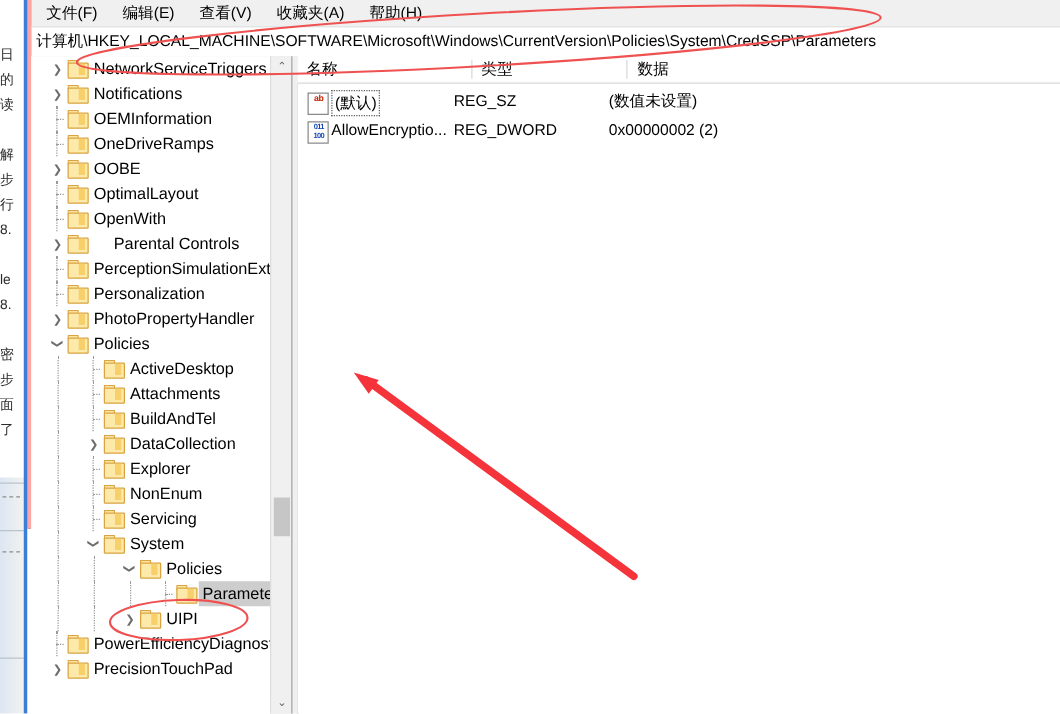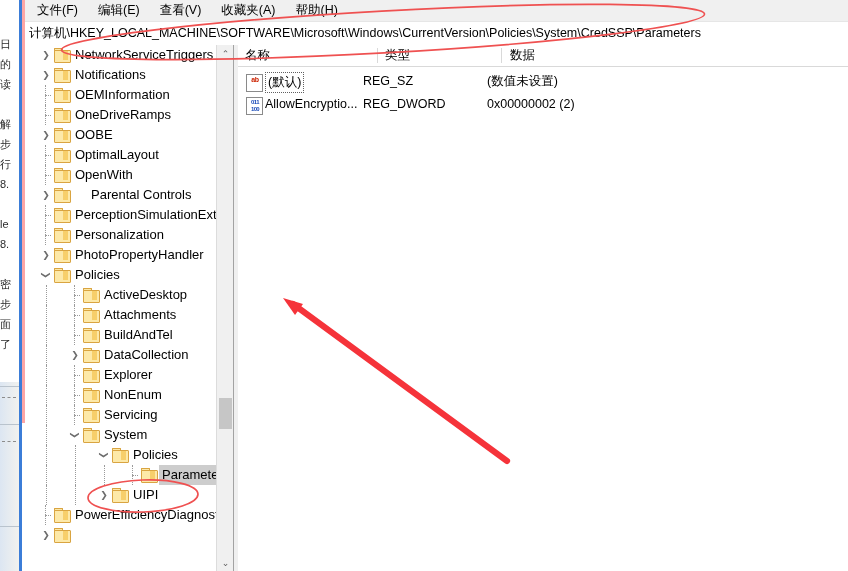--- a/index.html
+++ b/index.html
@@ -453,20 +453,21 @@
           </div>
           <div class="tlabel" style="left: 47px;">PowerEfficiencyDiagnostic</div>
         </div>
         <div class="trow">
           <div class="chev" style="left: 14px; transform: none;">❯</div>
           <div class="folder" style="left: 29px;">
             <span class="ftab"></span>
             <span class="fbody"></span>
             <span class="fshade"></span>
           </div>
+          <div class="tlabel" style="left: 47px;">PrecisionTouchPad</div>
         </div>
       </div>
 
     <div id="treescroll">
       <div class="arrowbtn arrowup">⌃</div>
       <div class="thumb" style="top:353px;height:31px;"></div>
       <div class="arrowbtn arrowdown">⌄</div>
     </div>
 
     <div id="splitter"></div>

